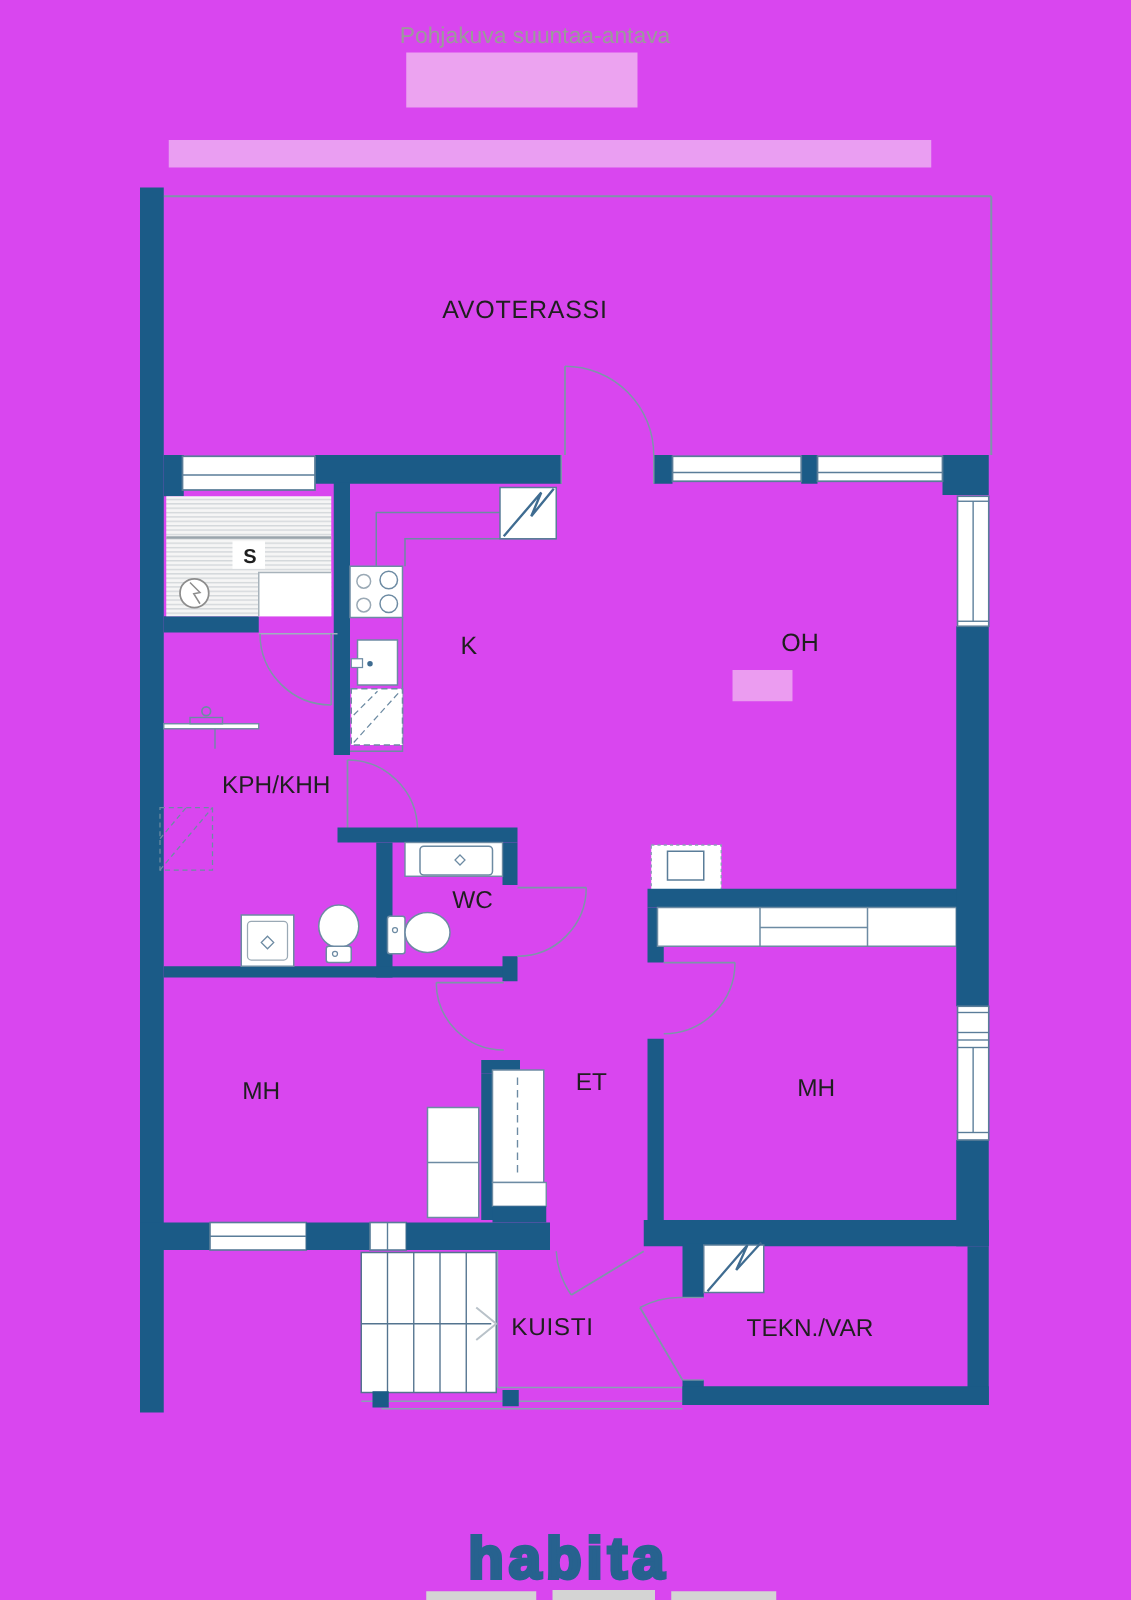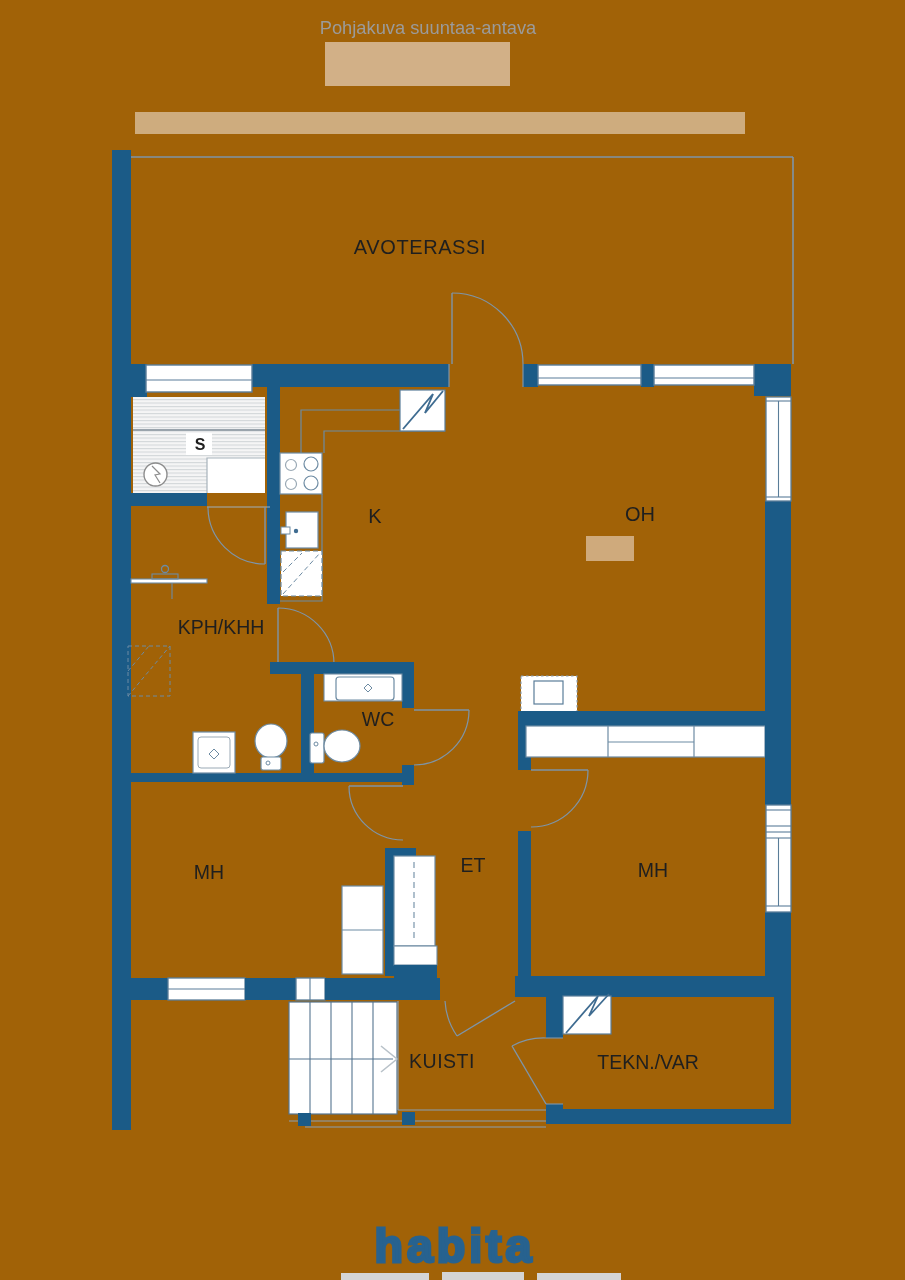--- a/index.html
+++ b/index.html
@@ -1,16 +1,16 @@
 <!DOCTYPE html>
 <html><head>
 <meta charset="utf-8">
 <style>
   html,body{margin:0;padding:0;background:#ffffff;}
-  #page{position:relative;width:905px;height:1280px;background:#a16207;overflow:hidden;
+  #page{position:relative;width:905px;height:1280px;background:#d946ef;overflow:hidden;
         font-family:"Liberation Sans", sans-serif;}
   svg{position:absolute;left:0;top:0;}
   .lbl{fill:#1f1f1f;font-family:"Liberation Sans", sans-serif;}
 </style>
 </head>
 <body>
 <div id="page">
 <svg width="905" height="1280" viewBox="0 0 905 1280">
 <defs>
   <pattern id="saunaHatch" width="4" height="3.5" patternUnits="userSpaceOnUse">

